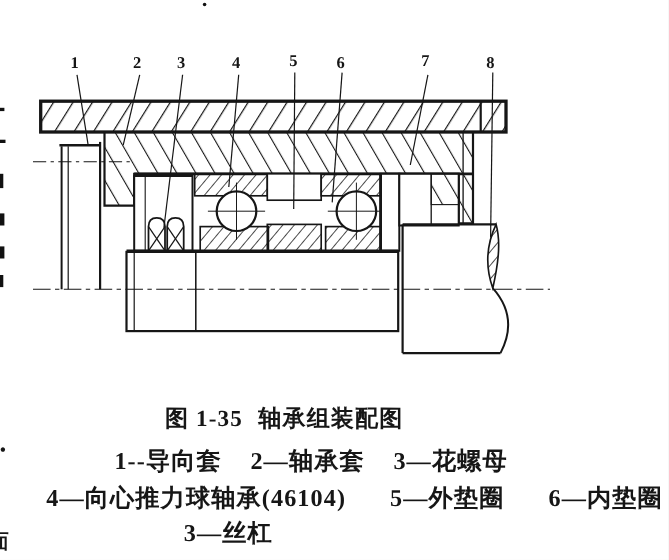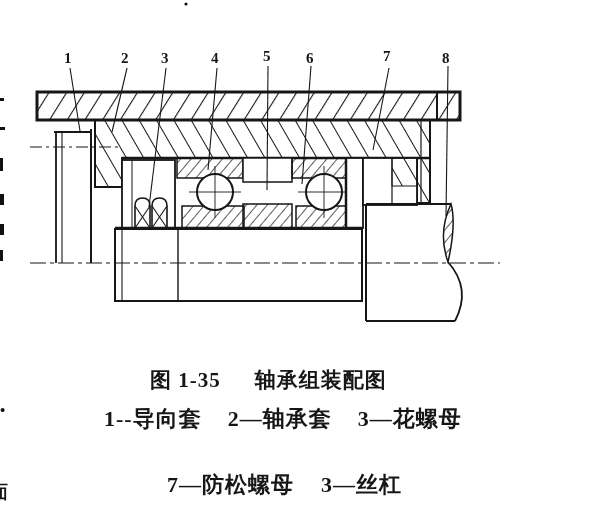--- a/index.html
+++ b/index.html
@@ -10,21 +10,21 @@
   }
   #page svg{position:absolute;left:0;top:0;}
   .callout{
     position:absolute;font-size:15px;font-weight:bold;line-height:1;
     letter-spacing:0;
   }
   .fig-caption{
     position:absolute;left:150px;top:366px;font-size:21px;font-weight:bold;
     white-space:nowrap;letter-spacing:1px;
   }
-  .fig-caption .fig-title{margin-left:34px;text-align:center;}
+  .fig-caption .fig-title{margin-left:14px;text-align:center;}
   .legend-row{
     position:absolute;display:flex;white-space:nowrap;
     font-size:22px;font-weight:bold;letter-spacing:1px;
   }
   #legend-row-1{left:104px;top:404px;gap:26px;}
   #legend-row-2{left:42px;top:438px;gap:40px;}
   #legend-row-3{left:167px;top:470px;gap:27px;}
   .margin-bullet{position:absolute;left:0px;top:402px;font-size:15px;font-weight:bold;}
   .margin-partial{position:absolute;left:-10px;top:480px;font-size:18px;font-weight:bold;}
 </style>
@@ -152,21 +152,25 @@
 
   <div class="fig-caption">
     <span>图 1-35</span><span class="fig-title">轴承组装配图</span>
   </div>
 
   <div class="legend-row" id="legend-row-1">
     <span>1--导向套</span>
     <span>2—轴承套</span>
     <span>3—花螺母</span>
   </div>
+  <div class="legend-row" id="legend-row-2">
+    <span>4—向心推力球轴承(46104)</span>
+    <span>5—外垫圈</span>
+    <span>6—内垫圈</span>
+  </div>
   <div class="legend-row" id="legend-row-3">
-    <span>7—防松螺母</span>
     <span>3—丝杠</span>
   </div>
 
   <span class="margin-bullet">•</span>
   <span class="margin-partial">面</span>
 
 </div>
 
 </body></html>

